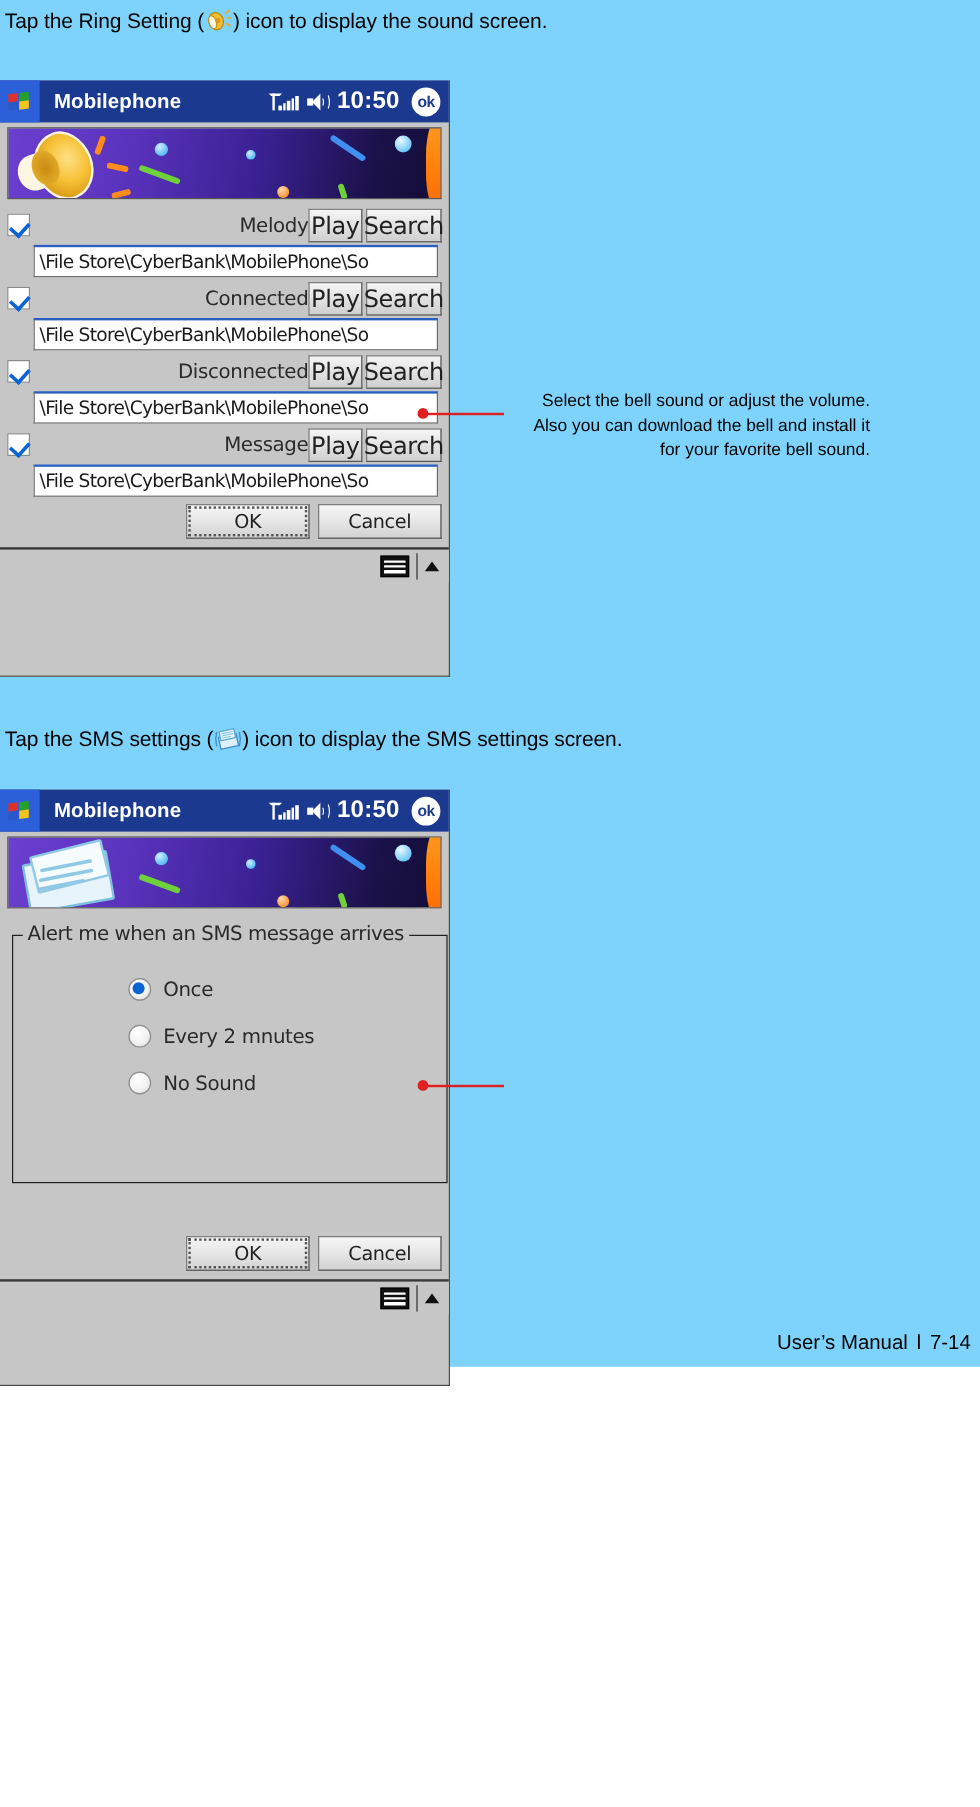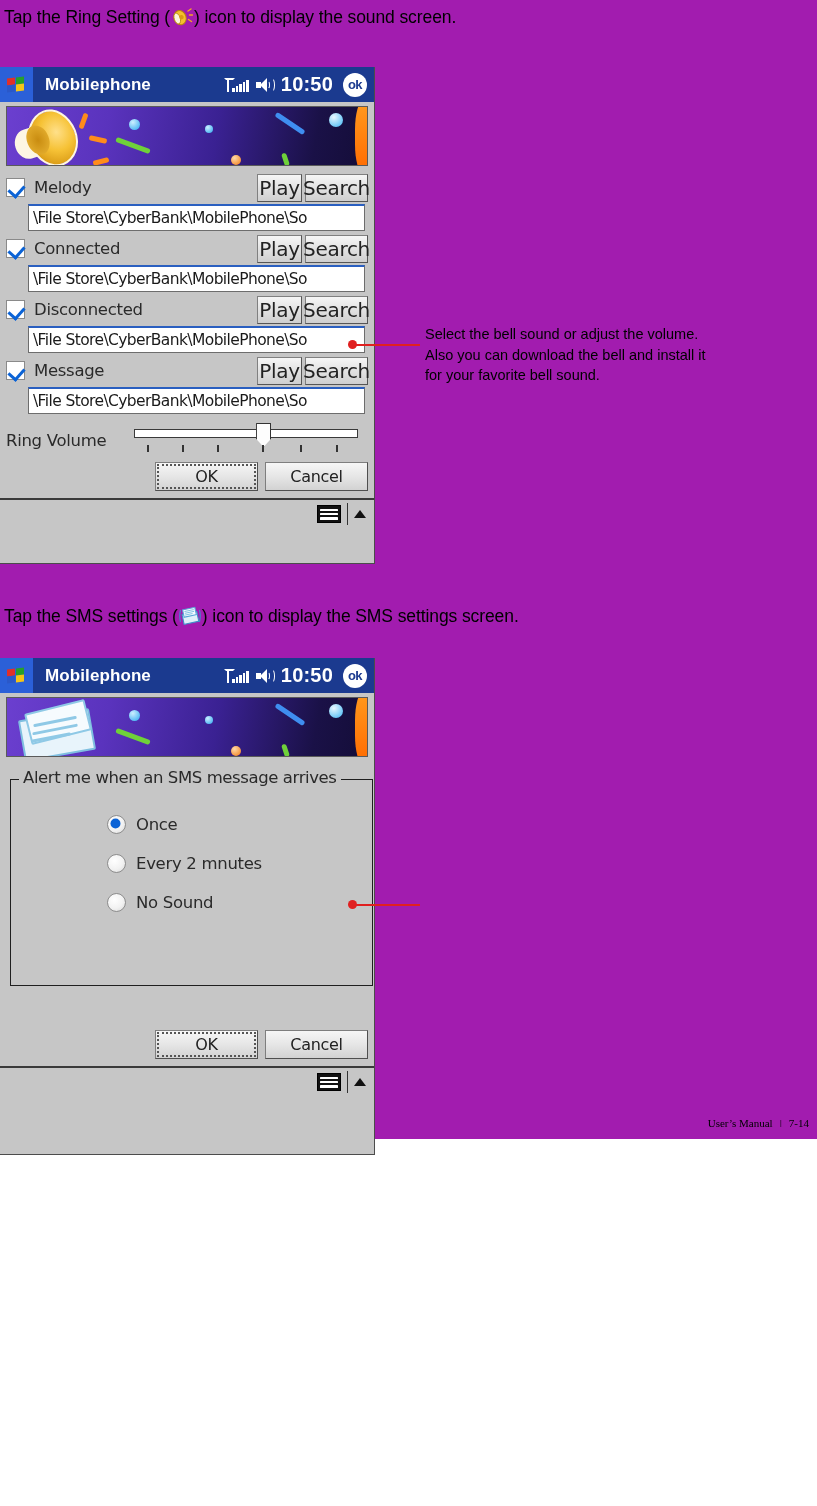--- a/index.html
+++ b/index.html
@@ -3,21 +3,21 @@
 <meta charset="utf-8">
 <style>
   * { box-sizing: border-box; }
   html, body {
     margin: 0; padding: 0;
     width: 817px; height: 1506px;
     background: #ffffff;
     font-family: "Liberation Sans", sans-serif;
     overflow: hidden;
   }
-  .page { position: relative; width: 817px; height: 1139px; background:#a21caf; }
+  .page { position: relative; width: 817px; height: 1139px; background:#7dd3fc;text-align:right; }
 
   
   .instruction {
     position: absolute;
     font-size: 17.5px;
     color: #000;
     white-space: nowrap;
     letter-spacing: -0.1px;
   }
   .instruction .inline-icon {
@@ -254,21 +254,21 @@
   
   .anno { position:absolute; font-size:14.5px; color:#000; line-height:20.5px; }
   .leader { position:absolute; height:1.5px; background:#e02020; }
   .leaddot {
     position:absolute; width:9px; height:9px; border-radius:50%; background:#e02020;
   }
 
   
   .footer {
     position:absolute; right:8px; bottom:10px;
-    font-size:11px; color:#000;font-family:Liberation Serif, serif;
+    font-size:17px; color:#000;
   }
   .footer .sep { margin:0 7px; color:#000; }
 </style>
 </head>
 <body>
 
 <div class="page">
 
   <div class="instruction" style="left:4px; top:6px;">
     <span>Tap the Ring Setting (</span><span class="inline-icon"><svg width="22" height="22" viewBox="0 0 22 22">
@@ -359,35 +359,20 @@
       <div class="pathbox">\File Store\CyberBank\MobilePhone\So</div>
 
       <div class="row">
         <div class="cbx"></div>
         <div class="row-label">Message</div>
         <div class="btn btn-play">Play</div>
         <div class="btn btn-search">Search</div>
       </div>
       <div class="pathbox">\File Store\CyberBank\MobilePhone\So</div>
 
-      <div class="slider-row">
-        <div class="slider-label">Ring Volume</div>
-        <div class="slider-wrap">
-          <div class="track"></div>
-          <div class="thumb" style="left:54.5%;"></div>
-          <div class="ticks">
-            <i style="left:6%"></i>
-              <i style="left:21.5%"></i>
-              <i style="left:37%"></i>
-            <i style="left:57%"></i>
-              <i style="left:74%"></i>
-              <i style="left:90%"></i>
-          </div>
-        </div>
-      </div>
     </div>
 
     <div class="btnbar">
       <div class="bigbtn focus">OK</div>
       <div class="bigbtn">Cancel</div>
     </div>
 
     <div class="taskbar">
       <div class="kbd">
           <span></span>

